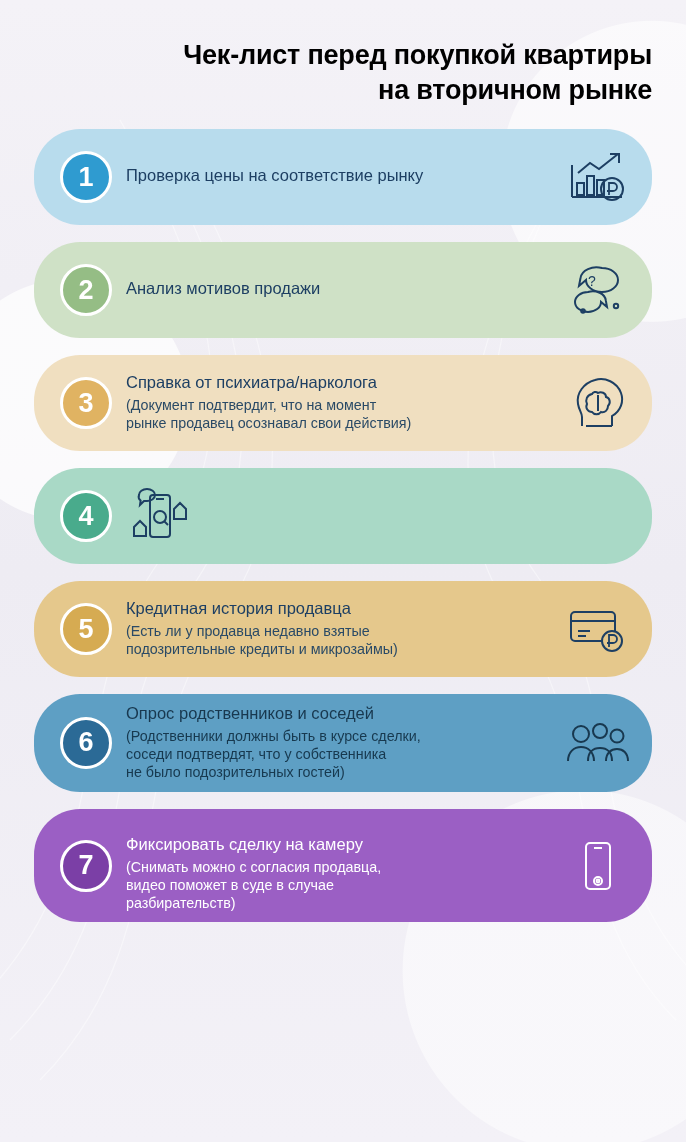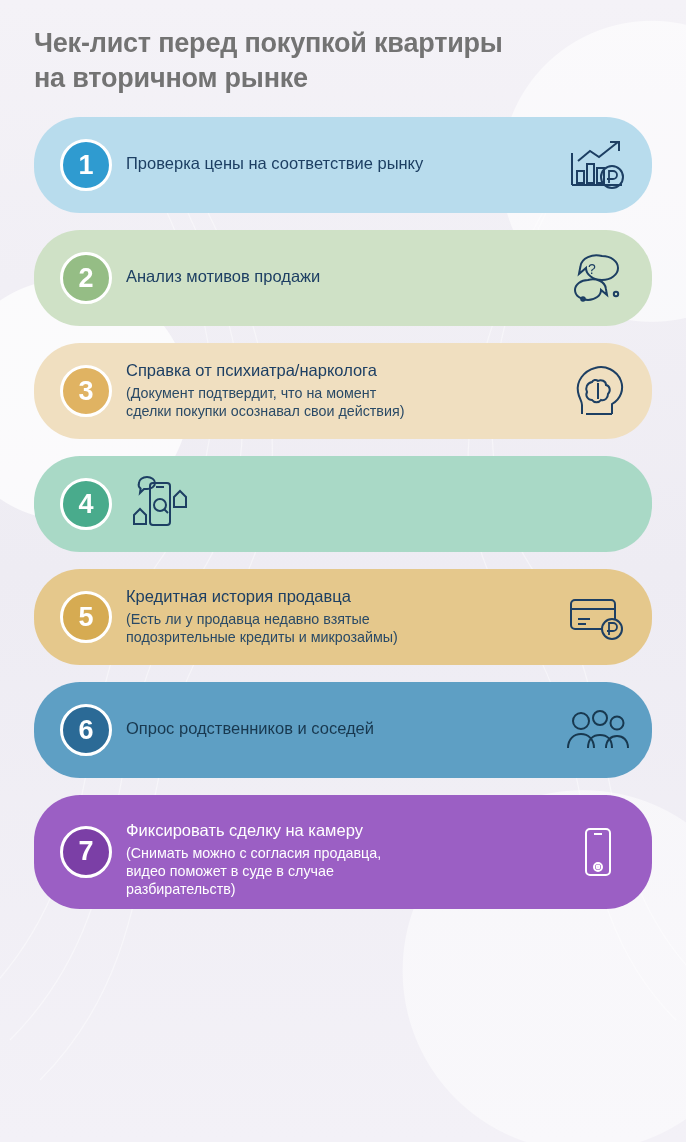--- a/index.html
+++ b/index.html
@@ -31,27 +31,27 @@
     opacity: 0.5;
   }
   .page {
     position: relative;
     width: 686px;
     height: 1142px;
     box-sizing: border-box;
     padding: 26px 34px 10px 34px;
   }
   .title {
-    text-align: left;
-    color: #737373;
+    text-align: right;
+    color: #000000;
     font-size: 27px;
     font-weight: bold;
     line-height: 1.28;
     letter-spacing: -0.2px;
-    margin: 0 0 22px 0;
+    margin: 12px 0 22px 0;
     white-space: pre-line;
   }
   .list {
     display: flex;
     flex-direction: column;
     gap: 17px;
   }
   .card {
     position: relative;
     border-radius: 46px;
@@ -180,21 +180,21 @@
           <circle cx="17" cy="49" r="1.8"></circle>
         </svg>
       </div>
     </div>
 
     <div class="card c3">
       <div class="num-badge">3</div>
       <div class="card-text">
         <div class="card-head">Справка от психиатра/нарколога</div>
         <div class="card-sub">(Документ подтвердит, что на момент
-сделки покупки осознавал свои действия)</div>
+рынке продавец осознавал свои действия)</div>
       </div>
       <div class="card-icon">
         <svg width="62" height="58" viewBox="0 0 62 58" fill="none" stroke="#1d3f63" stroke-width="2">
           <path d="M46 52 V42 c9 -5 12 -15 9 -23 C51 8 39 3 29 6 18 9 10 19 12 30 c1 6 4 9 4 13 v9"></path>
           <path d="M20 52 h26"></path>
           <path d="M26 20 c-5 1 -7 6 -5 10 -2 4 1 8 5 8 2 3 7 3 9 0 4 1 7 -2 7 -6 3 -3 2 -8 -2 -9 0 -4 -5 -6 -8 -4 -2 -2 -5 -1 -6 1Z"></path>
           <path d="M32 21 v16"></path>
         </svg>
       </div>
     </div>
@@ -230,20 +230,23 @@
           <circle cx="47" cy="38" r="10" fill="#e5c88c"></circle>
           <path d="M44 44 V32 h4 a4 4 0 0 1 0 8 h-6" stroke-width="1.8"></path>
         </svg>
       </div>
     </div>
 
     <div class="card c6">
       <div class="num-badge">6</div>
       <div class="card-text">
         <div class="card-head">Опрос родственников и соседей</div>
+        <div class="card-sub">(Родственники должны быть в курсе сделки,
+соседи подтвердят, что у собственника
+не было подозрительных гостей)</div>
       </div>
       <div class="card-icon">
         <svg width="66" height="52" viewBox="0 0 66 52" fill="none" stroke="#18384f" stroke-width="2">
           <circle cx="17" cy="17" r="8"></circle>
           <path d="M4 44 c0 -9 6 -14 13 -14 s13 5 13 14"></path>
           <circle cx="36" cy="14" r="7"></circle>
           <path d="M24 44 c0 -9 5 -13 12 -13 s12 4 12 13"></path>
           <circle cx="53" cy="19" r="6.5"></circle>
           <path d="M42 44 c0 -8 5 -12 11 -12 s11 4 11 12"></path>
         </svg>

